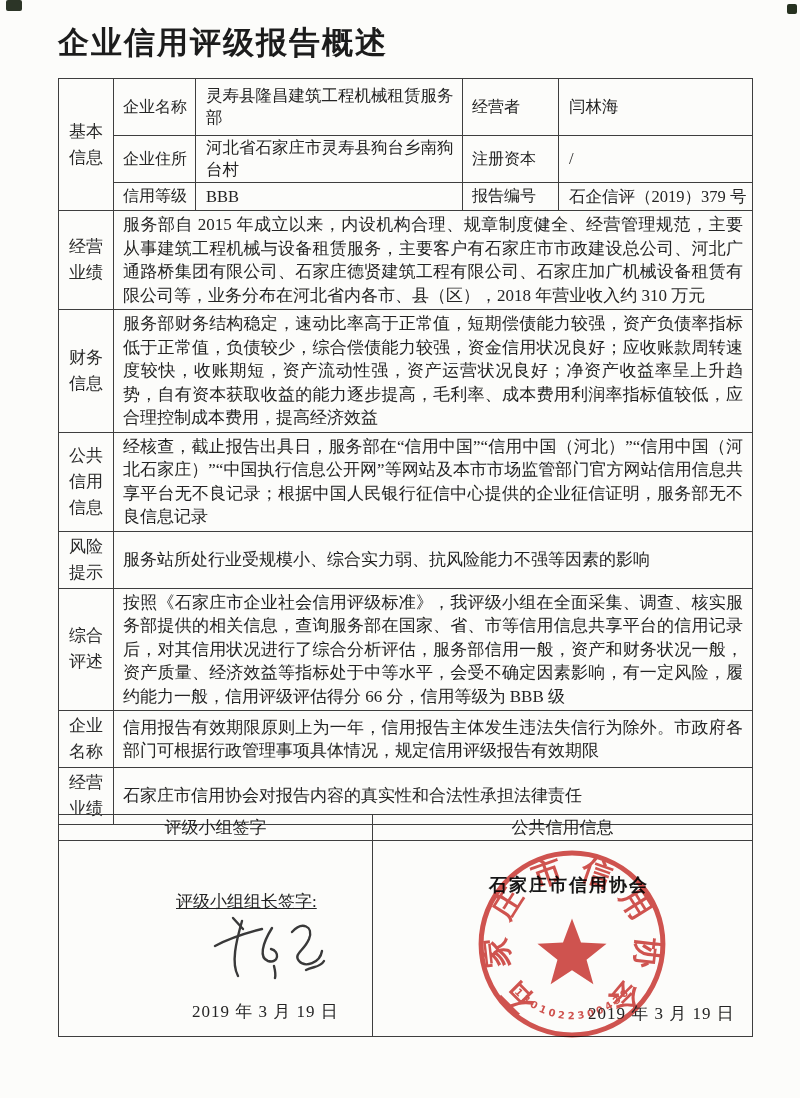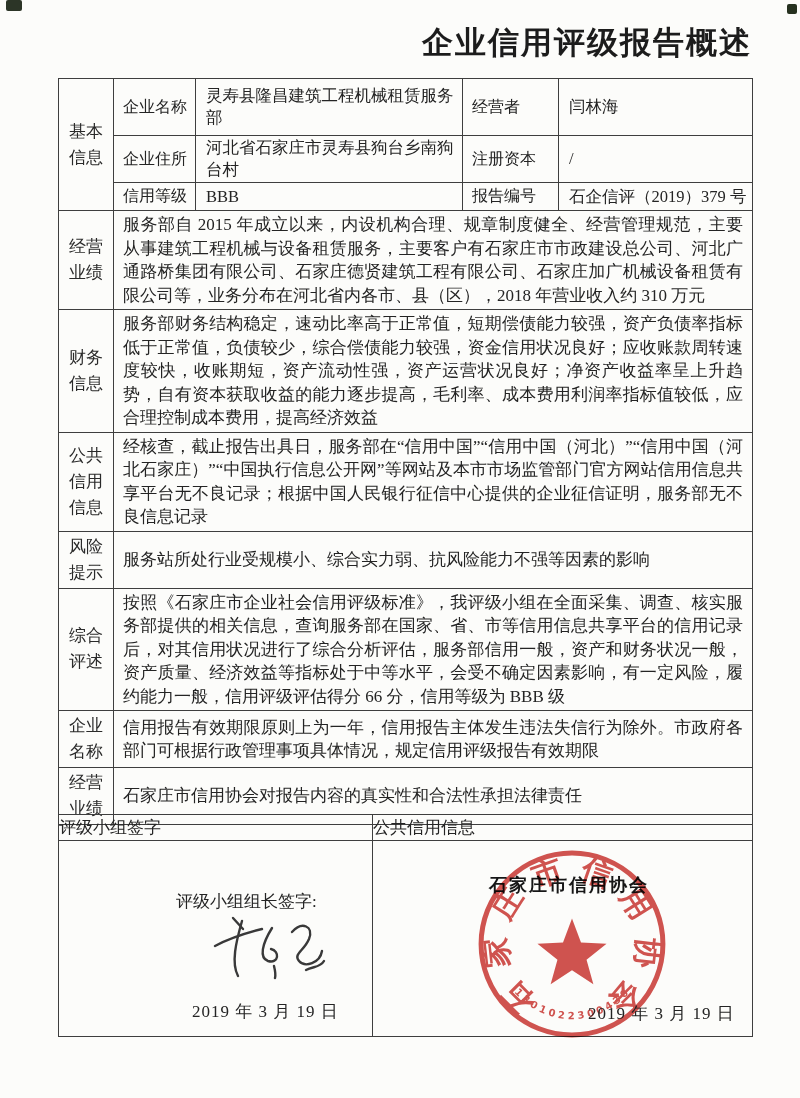--- a/index.html
+++ b/index.html
@@ -1,30 +1,30 @@
 <!DOCTYPE html>
 <html lang="zh"><head>
 <meta charset="utf-8">
 <style>
   html,body{margin:0;padding:0;background:#e8e8e6;}
   .page{position:relative;width:800px;height:1098px;background:#fcfcfa;overflow:hidden;
         font-family:"Liberation Serif","DejaVu Serif",serif;color:#242424;}
-  .doc-title{position:absolute;top:22px;left:58px;width:694px;text-align:right;
+  .doc-title{position:absolute;top:22px;left:58px;width:694px;text-align:left;
              font-size:31px;font-weight:bold;letter-spacing:2px;color:#1c1c1c;}
   table.main{position:absolute;top:78px;left:58px;width:694px;border-collapse:collapse;table-layout:fixed;}
   table.sig{position:absolute;top:814px;left:58px;width:694px;border-collapse:collapse;table-layout:fixed;}
   td{border:1.4px solid #3e3e3e;vertical-align:middle;}
   .sec-label{text-align:center;font-size:17px;line-height:26px;padding:2px 7px;color:#2a2a2a;border-radius:18px;}
   .sub-label{font-size:16px;padding:1px 2px 1px 9px;}
   .val{font-size:16.5px;padding:1px 4px 1px 10px;}
   .para{font-size:17px;line-height:23.5px;padding:2px 9px;text-align:justify;text-justify:inter-character;}
-  .sig-head{font-size:17px;text-align:left;padding:1px 0;}
+  .sig-head{font-size:17px;text-align:center;padding:1px 0;}
   .sig-cell{vertical-align:top;}
   .abs{position:absolute;}
-  .leader-label{left:176px;top:890px;font-size:17px;}
+  .leader-label{left:176px;top:890px;font-size:17px;text-decoration:underline;}
   .date-left{left:192px;top:1000px;font-size:17px;letter-spacing:1px;}
   .date-right{left:588px;top:1002px;font-size:17px;letter-spacing:1px;}
   .stamp-name{left:489px;top:873px;font-size:18px;font-weight:600;letter-spacing:2px;color:#161616;}
   .sig-scribble{left:208px;top:908px;}
   .stamp{left:466px;top:844px;mix-blend-mode:multiply;opacity:0.93;}
   .mark-tl{left:6px;top:0;width:16px;height:11px;background:#2c3527;border-radius:2px;}
   .mark-tr{left:787px;top:4px;width:10px;height:10px;background:#26311f;border-radius:2px;}
   .ring-char{font-size:33px;font-weight:bold;fill:#cf4742;font-family:"Liberation Serif","DejaVu Serif",serif;}
   .stamp-code{font-size:11px;letter-spacing:3.6px;fill:#cf4742;font-weight:bold;
               font-family:"DejaVu Sans","Liberation Sans",sans-serif;}

